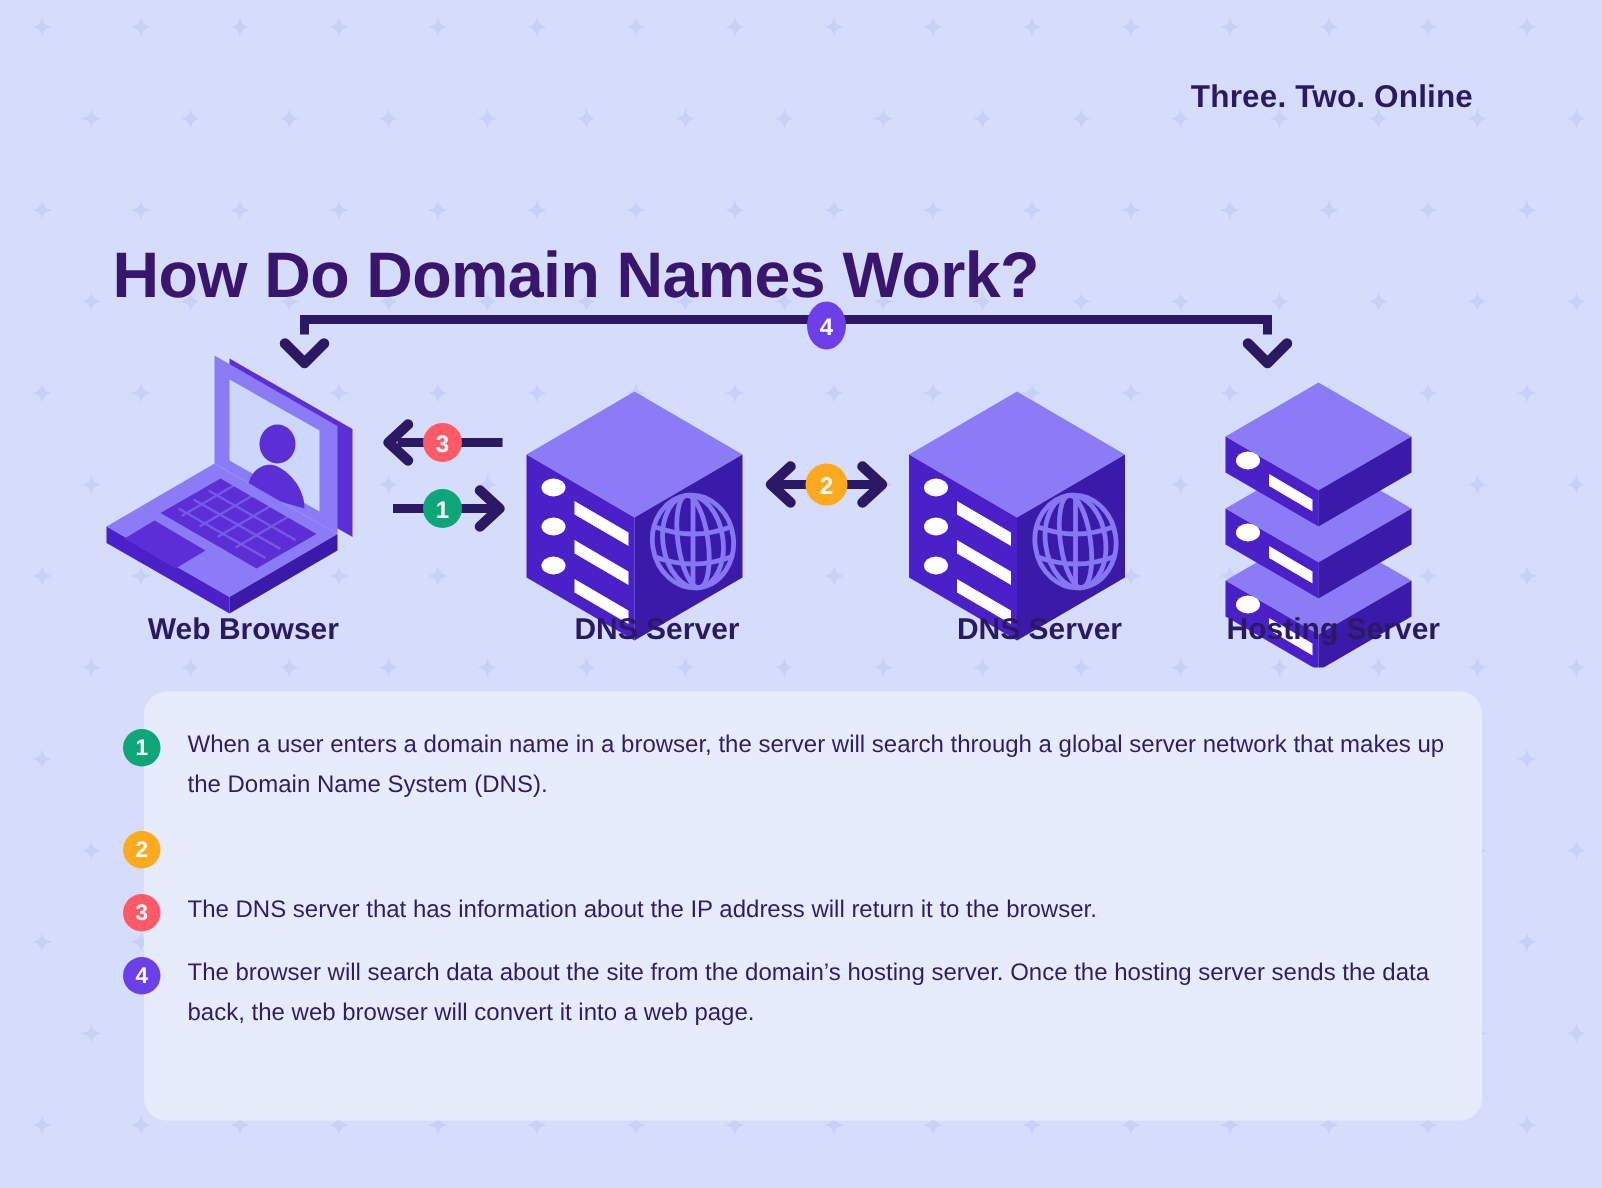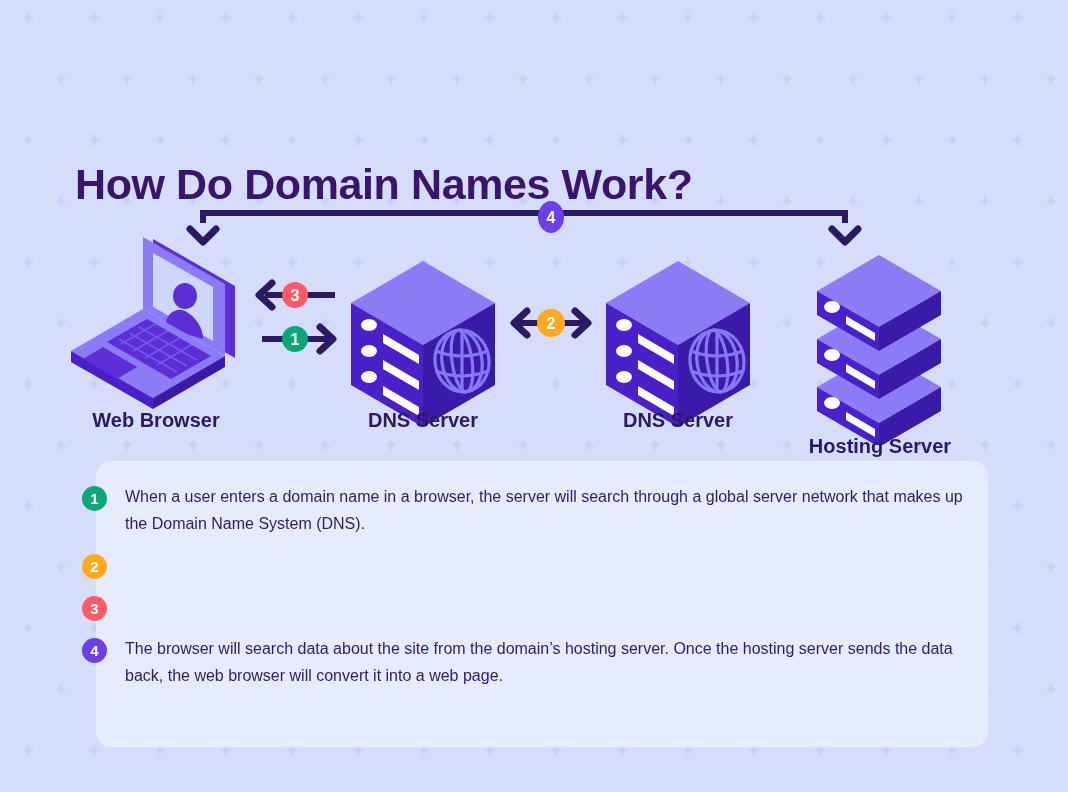--- a/index.html
+++ b/index.html
@@ -27,26 +27,26 @@
     letter-spacing:-.4px;white-space:nowrap;
   }
 
   
   .diagram{position:absolute;left:0;top:195px;width:1068px;height:250px;}
   .diagram svg{display:block;}
 
   .node-label{
     position:absolute;
     font-size:20px;font-weight:bold;color:#2b1a63;
-    white-space:nowrap;text-align:center;
+    white-space:nowrap;text-align:right;
   }
   .lbl-browser{left:86px;top:409px;width:140px;}
   .lbl-dns1{left:353px;top:409px;width:140px;}
   .lbl-dns2{left:608px;top:409px;width:140px;}
-  .lbl-host{left:800px;top:409px;width:160px;margin-top:26px;}
+  .lbl-host{left:800px;top:409px;width:160px;}
 
   
   .card{
     position:absolute;left:96px;top:461px;
     width:892px;height:286px;
     background:#e7ecfc;border-radius:15px;
   }
   .legend{
     position:absolute;left:0;top:22px;width:100%;
     box-sizing:border-box;padding:0 18px 0 0;
@@ -83,20 +83,21 @@
       <use href="#spark" x="61" y="79"></use>
       <use href="#spark" x="127" y="79"></use>
     </pattern>
   </defs>
   <rect width="1068" height="792" fill="#d6ddfb"></rect>
   <rect width="1068" height="792" fill="url(#sparkpat)"></rect>
 </svg>
 
 <div class="stage">
 
+  <div class="brand">Three. Two. Online</div>
 
   <h1 class="title">How Do Domain Names Work?</h1>
 
   <div class="diagram">
     <svg width="1068" height="250" viewBox="0 0 1068 250">
       <defs>
 
         <g id="servercube">
 
           <polygon points="0,-62 72,-20 0,22 -72,-20" fill="#8b7cf6"></polygon>
@@ -239,20 +240,21 @@
         <div class="badge" style="background:#0ca678">1</div>
         <div class="legend-text">When a user enters a domain name in a browser, the server will search through a global server network that makes up the Domain Name System (DNS).</div>
       </div>
 
       <div class="legend-row">
         <div class="badge" style="background:#ffa91e">2</div>
       </div>
 
       <div class="legend-row">
         <div class="badge" style="background:#ff5a67">3</div>
+        <div class="legend-text">The DNS server that has information about the IP address will return it to the browser.</div>
       </div>
 
       <div class="legend-row">
         <div class="badge" style="background:#6c3fe8">4</div>
         <div class="legend-text" style="max-width:838px">The browser will search data about the site from the domain’s hosting server. Once the hosting server sends the data back, the web browser will convert it into a web page.</div>
       </div>
 
     </div>
   </div>
 

